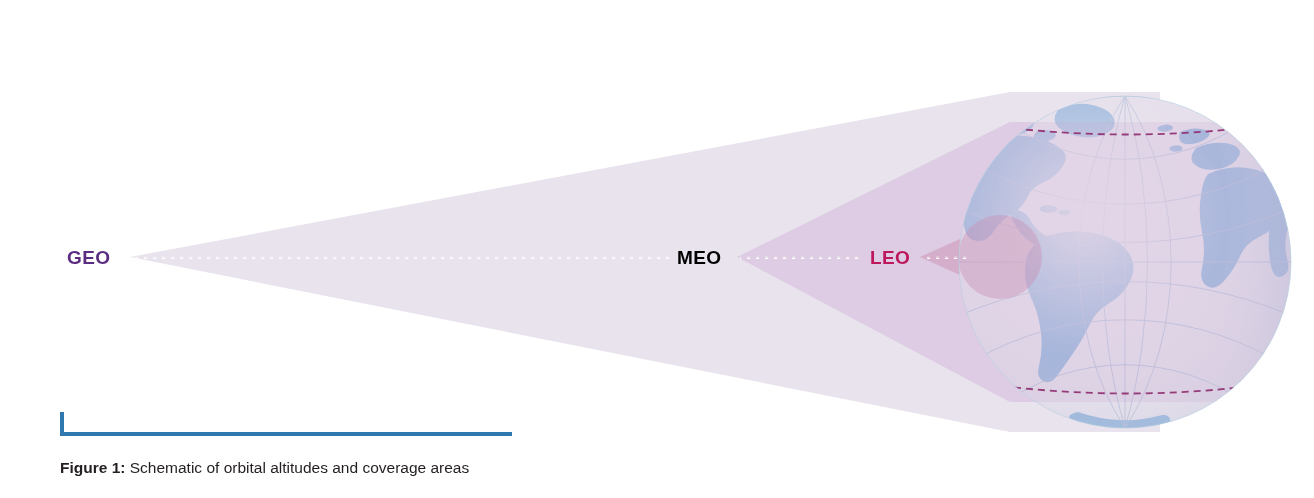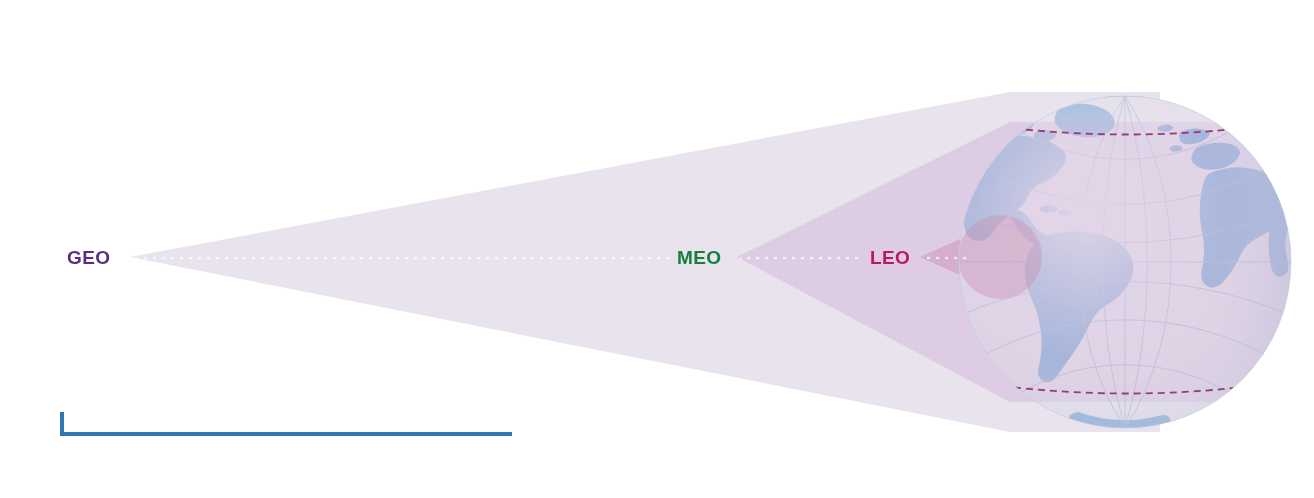--- a/index.html
+++ b/index.html
@@ -41,21 +41,21 @@
     font-family: "Liberation Sans", sans-serif;
     font-weight: bold;
     font-size: 19px;
     letter-spacing: 0.4px;
     line-height: 1;
     white-space: nowrap;
     transform: translateY(-50%);
     user-select: none;
   }
   #label-geo { left: 67px;  top: 243px; color: #5b2d82; }
-  #label-meo { left: 677px; top: 243px; color: #15803d; }
+  #label-meo { left: 677px; top: 243px; color: #000000; }
   #label-leo { left: 870px; top: 243px; color: #be185d; }
 
   
   #caption-block {
     position: absolute;
     left: 60px;
     top: 398px;
     width: 560px;
   }
   #caption-rule {
@@ -235,15 +235,18 @@
 
   <div class="orbit-label" id="label-meo">MEO</div>
 
   <div class="orbit-label" id="label-leo">LEO</div>
 
   <div id="caption-block">
     <div id="caption-rule">
       <div id="caption-rule-vertical"></div>
       <div id="caption-rule-horizontal"></div>
     </div>
+    <div id="caption-text">
+      <span id="caption-label">Figure 1:</span><span id="caption-body"> Schematic of orbital altitudes and coverage areas</span>
+    </div>
   </div>
 
 </div>
 
 </body></html>

